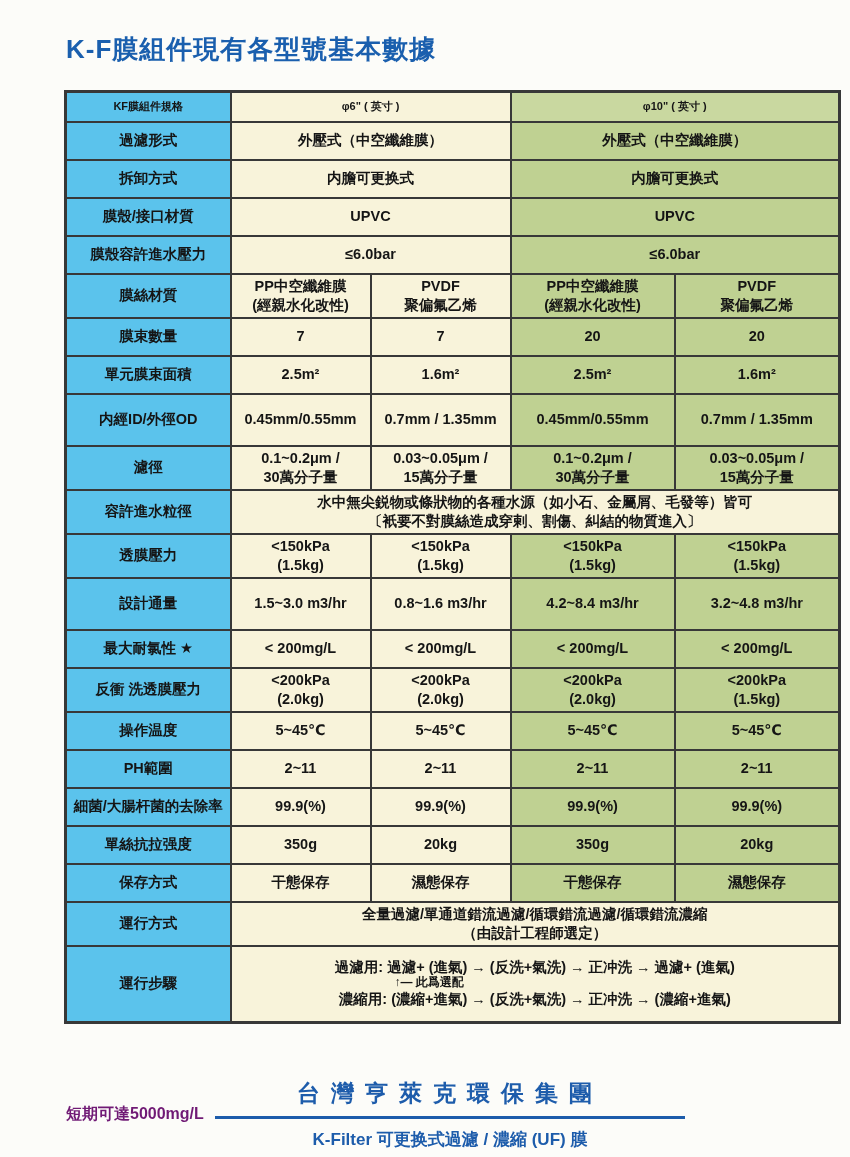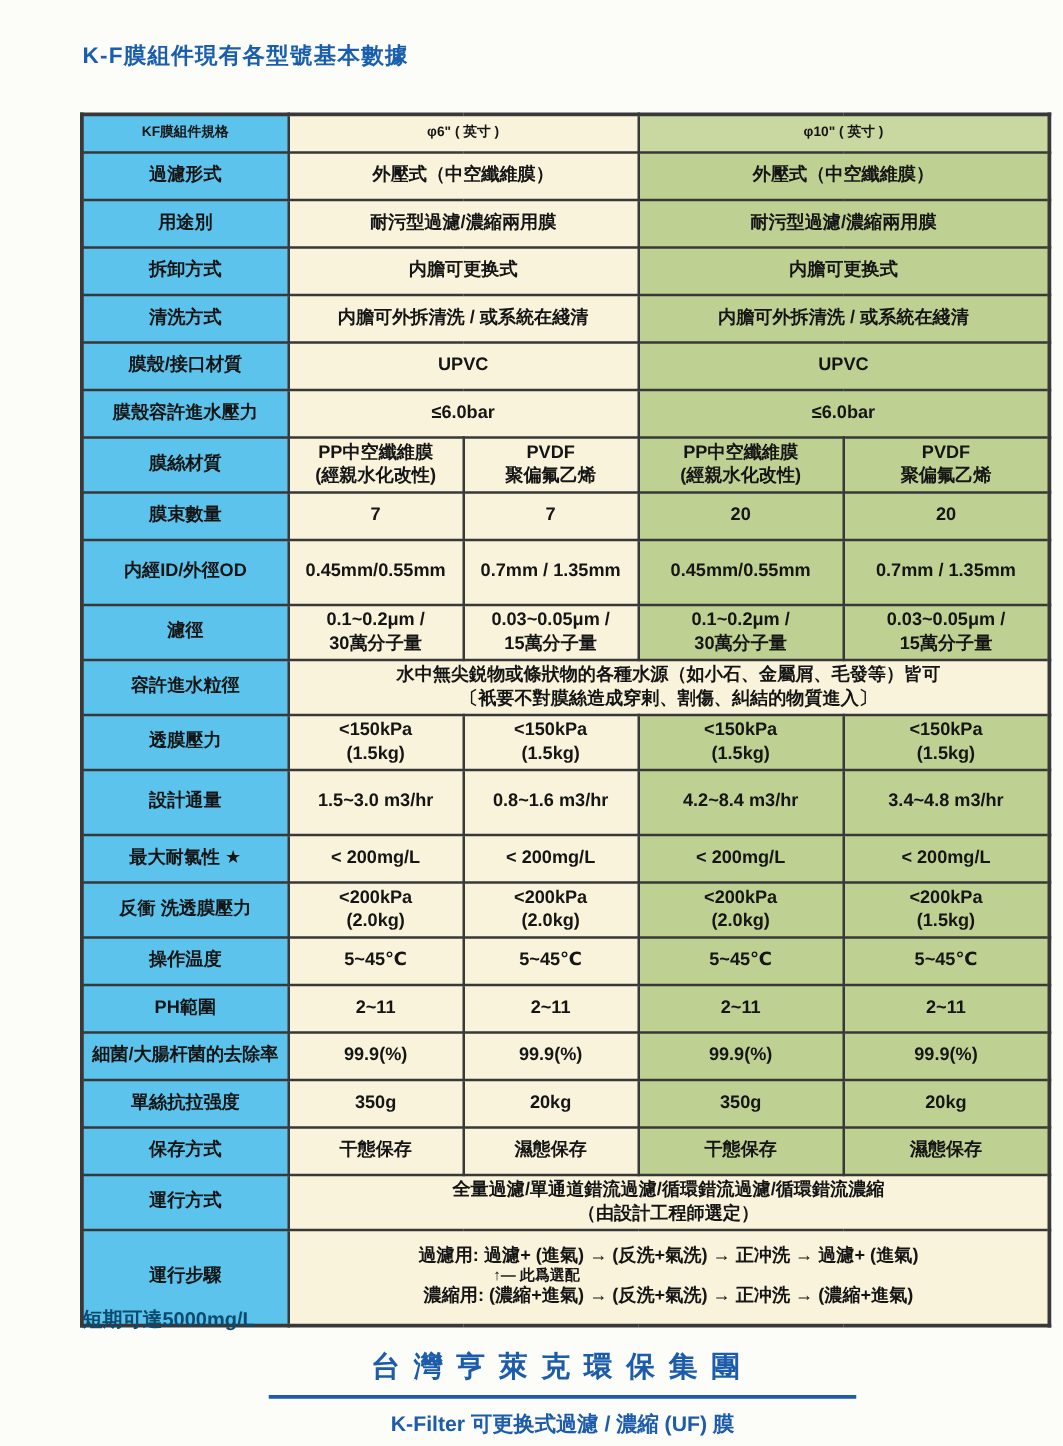--- a/index.html
+++ b/index.html
@@ -10,21 +10,21 @@
     font-family:"Liberation Sans","DejaVu Sans",sans-serif;
     color:#151515;
   }
   .page {
     position:relative; width:850px; height:1157px;
     background:#fcfcf9;
     overflow:hidden;
   }
   .page-title {
     position:absolute; left:66px; top:32px; margin:0;
-    font-size:18px; font-weight:bold; color:#1a5fae; letter-spacing:1px;
+    font-size:26px; font-weight:bold; color:#1a5fae; letter-spacing:1px;
   }
   table.spec {
     position:absolute; left:64px; top:90px;
     width:774px; border-collapse:collapse; table-layout:fixed;
     border:3px solid #383838;
   }
   table.spec th, table.spec td {
     border:2px solid #383838;
     text-align:center; vertical-align:middle;
     font-weight:bold; font-size:14.5px; line-height:19px;
@@ -39,22 +39,22 @@
   th.lbl { background:var(--blue,#5bc3ec); font-size:14px; padding:2px 1px; }
   td.cream, th.cream { background:var(--cream,#f8f3da); }
   td.green { background:var(--green,#bfd192); }
   th.green { background:var(--greenh,#c9d8a0); }
   td.divL, th.divL { border-left:3px solid #383838; }
   td .opt-note {
     text-align:left; padding-left:160px;
     font-size:12px; line-height:14px; margin-top:-2px; margin-bottom:1px;
   }
   .footnote {
-    position:absolute; left:66px; top:1046px;
-    font-size:16px; font-weight:bold; color:#0c4a6e;
+    position:absolute; left:66px; top:1104px;
+    font-size:16px; font-weight:bold; color:#701a75;
   }
   .footer {
     position:absolute; top:1078px; left:30px; width:840px;
     text-align:center; color:var(--accent,#1d5cab);
   }
   .company {
     font-size:23px; font-weight:bold; letter-spacing:11px;
   }
   .rule {
     width:470px; height:3px; margin:7px auto 9px;
@@ -91,53 +91,31 @@
           </th>
           <td class="cream" colspan="2">
             <div>外壓式（中空纖維膜）</div>
           </td>
           <td class="green divL" colspan="2">
             <div>外壓式（中空纖維膜）</div>
           </td>
         </tr>
         <tr>
           <th class="lbl">
-            <div>用途別</div>
-          </th>
-          <td class="cream" colspan="2">
-            <div>耐污型過濾/濃縮兩用膜</div>
-          </td>
-          <td class="green divL" colspan="2">
-            <div>耐污型過濾/濃縮兩用膜</div>
-          </td>
-        </tr>
-        <tr>
-          <th class="lbl">
             <div>拆卸方式</div>
           </th>
           <td class="cream" colspan="2">
             <div>内膽可更换式</div>
           </td>
           <td class="green divL" colspan="2">
             <div>内膽可更换式</div>
           </td>
         </tr>
         <tr>
           <th class="lbl">
-            <div>清洗方式</div>
-          </th>
-          <td class="cream" colspan="2">
-            <div>内膽可外拆清洗 / 或系統在綫清</div>
-          </td>
-          <td class="green divL" colspan="2">
-            <div>内膽可外拆清洗 / 或系統在綫清</div>
-          </td>
-        </tr>
-        <tr>
-          <th class="lbl">
             <div>膜殼/接口材質</div>
           </th>
           <td class="cream" colspan="2">
             <div>UPVC</div>
           </td>
           <td class="green divL" colspan="2">
             <div>UPVC</div>
           </td>
         </tr>
         <tr>
@@ -180,20 +158,37 @@
             <div>7</div>
           </td>
           <td class="cream">
             <div>7</div>
           </td>
           <td class="green divL">
             <div>20</div>
           </td>
           <td class="green">
             <div>20</div>
+          </td>
+        </tr>
+        <tr>
+          <th class="lbl">
+            <div>單元膜束面積</div>
+          </th>
+          <td class="cream">
+            <div>2.5m²</div>
+          </td>
+          <td class="cream">
+            <div>1.6m²</div>
+          </td>
+          <td class="green divL">
+            <div>2.5m²</div>
+          </td>
+          <td class="green">
+            <div>1.6m²</div>
           </td>
         </tr>
         <tr class="tall">
           <th class="lbl">
             <div>内經ID/外徑OD</div>
           </th>
           <td class="cream">
             <div>0.45mm/0.55mm</div>
           </td>
           <td class="cream">
@@ -264,21 +259,21 @@
           <td class="cream">
             <div>1.5~3.0 m3/hr</div>
           </td>
           <td class="cream">
             <div>0.8~1.6 m3/hr</div>
           </td>
           <td class="green divL">
             <div>4.2~8.4 m3/hr</div>
           </td>
           <td class="green">
-            <div>3.4~4.8 m3/hr</div>
+            <div>3.2~4.8 m3/hr</div>
           </td>
         </tr>
         <tr>
           <th class="lbl">
             <div>最大耐氯性 ★</div>
           </th>
           <td class="cream">
             <div>&lt; 200mg/L</div>
           </td>
           <td class="cream">

